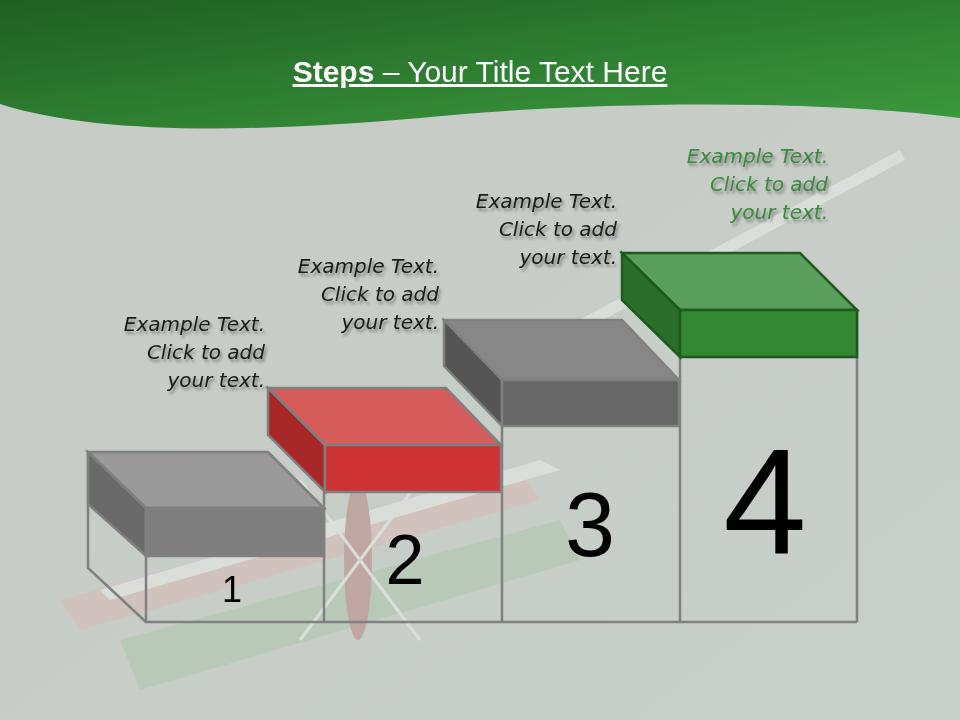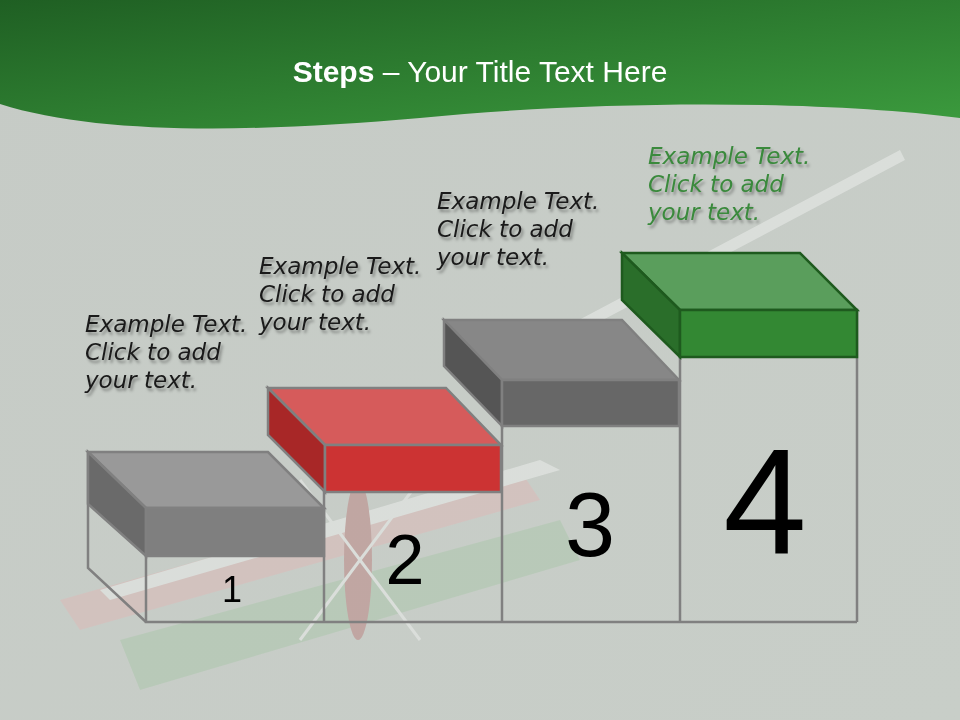--- a/index.html
+++ b/index.html
@@ -1,23 +1,23 @@
 <!DOCTYPE html>
 <html><head>
 <meta charset="utf-8">
 <style>
   html, body { margin:0; padding:0; }
   body { width:960px; height:720px; overflow:hidden; position:relative;
          font-family:"DejaVu Sans", sans-serif; background:#c9cec9; }
   #slide { position:absolute; left:0; top:0; width:960px; height:720px; }
   .title { position:absolute; left:0; top:55px; width:960px; text-align:center;
-           color:#ffffff; font-size:30px; font-family:"Liberation Sans", sans-serif; }
+           color:#ffffff; font-size:30px; font-family:"Liberation Sans", sans-serif;text-decoration:underline; }
   .title b { font-weight:bold; }
-  .caption { position:absolute; width:180px; text-align:left; font-style:italic;
-             font-size:23px; line-height:28px; color:#1a1a1a;
+  .caption { position:absolute; width:180px; text-align:right; font-style:italic;
+             font-size:20px; line-height:28px; color:#1a1a1a;
              font-family:"DejaVu Sans", sans-serif;
              text-shadow: 2px 3px 3px rgba(0,0,0,0.35); }
   .caption.green { color:#3a8a3c; }
   .num { position:absolute; font-family:"Liberation Sans", sans-serif; color:#000;
          text-align:center; }
 </style>
 </head>
 <body>
 
 <div id="slide">

